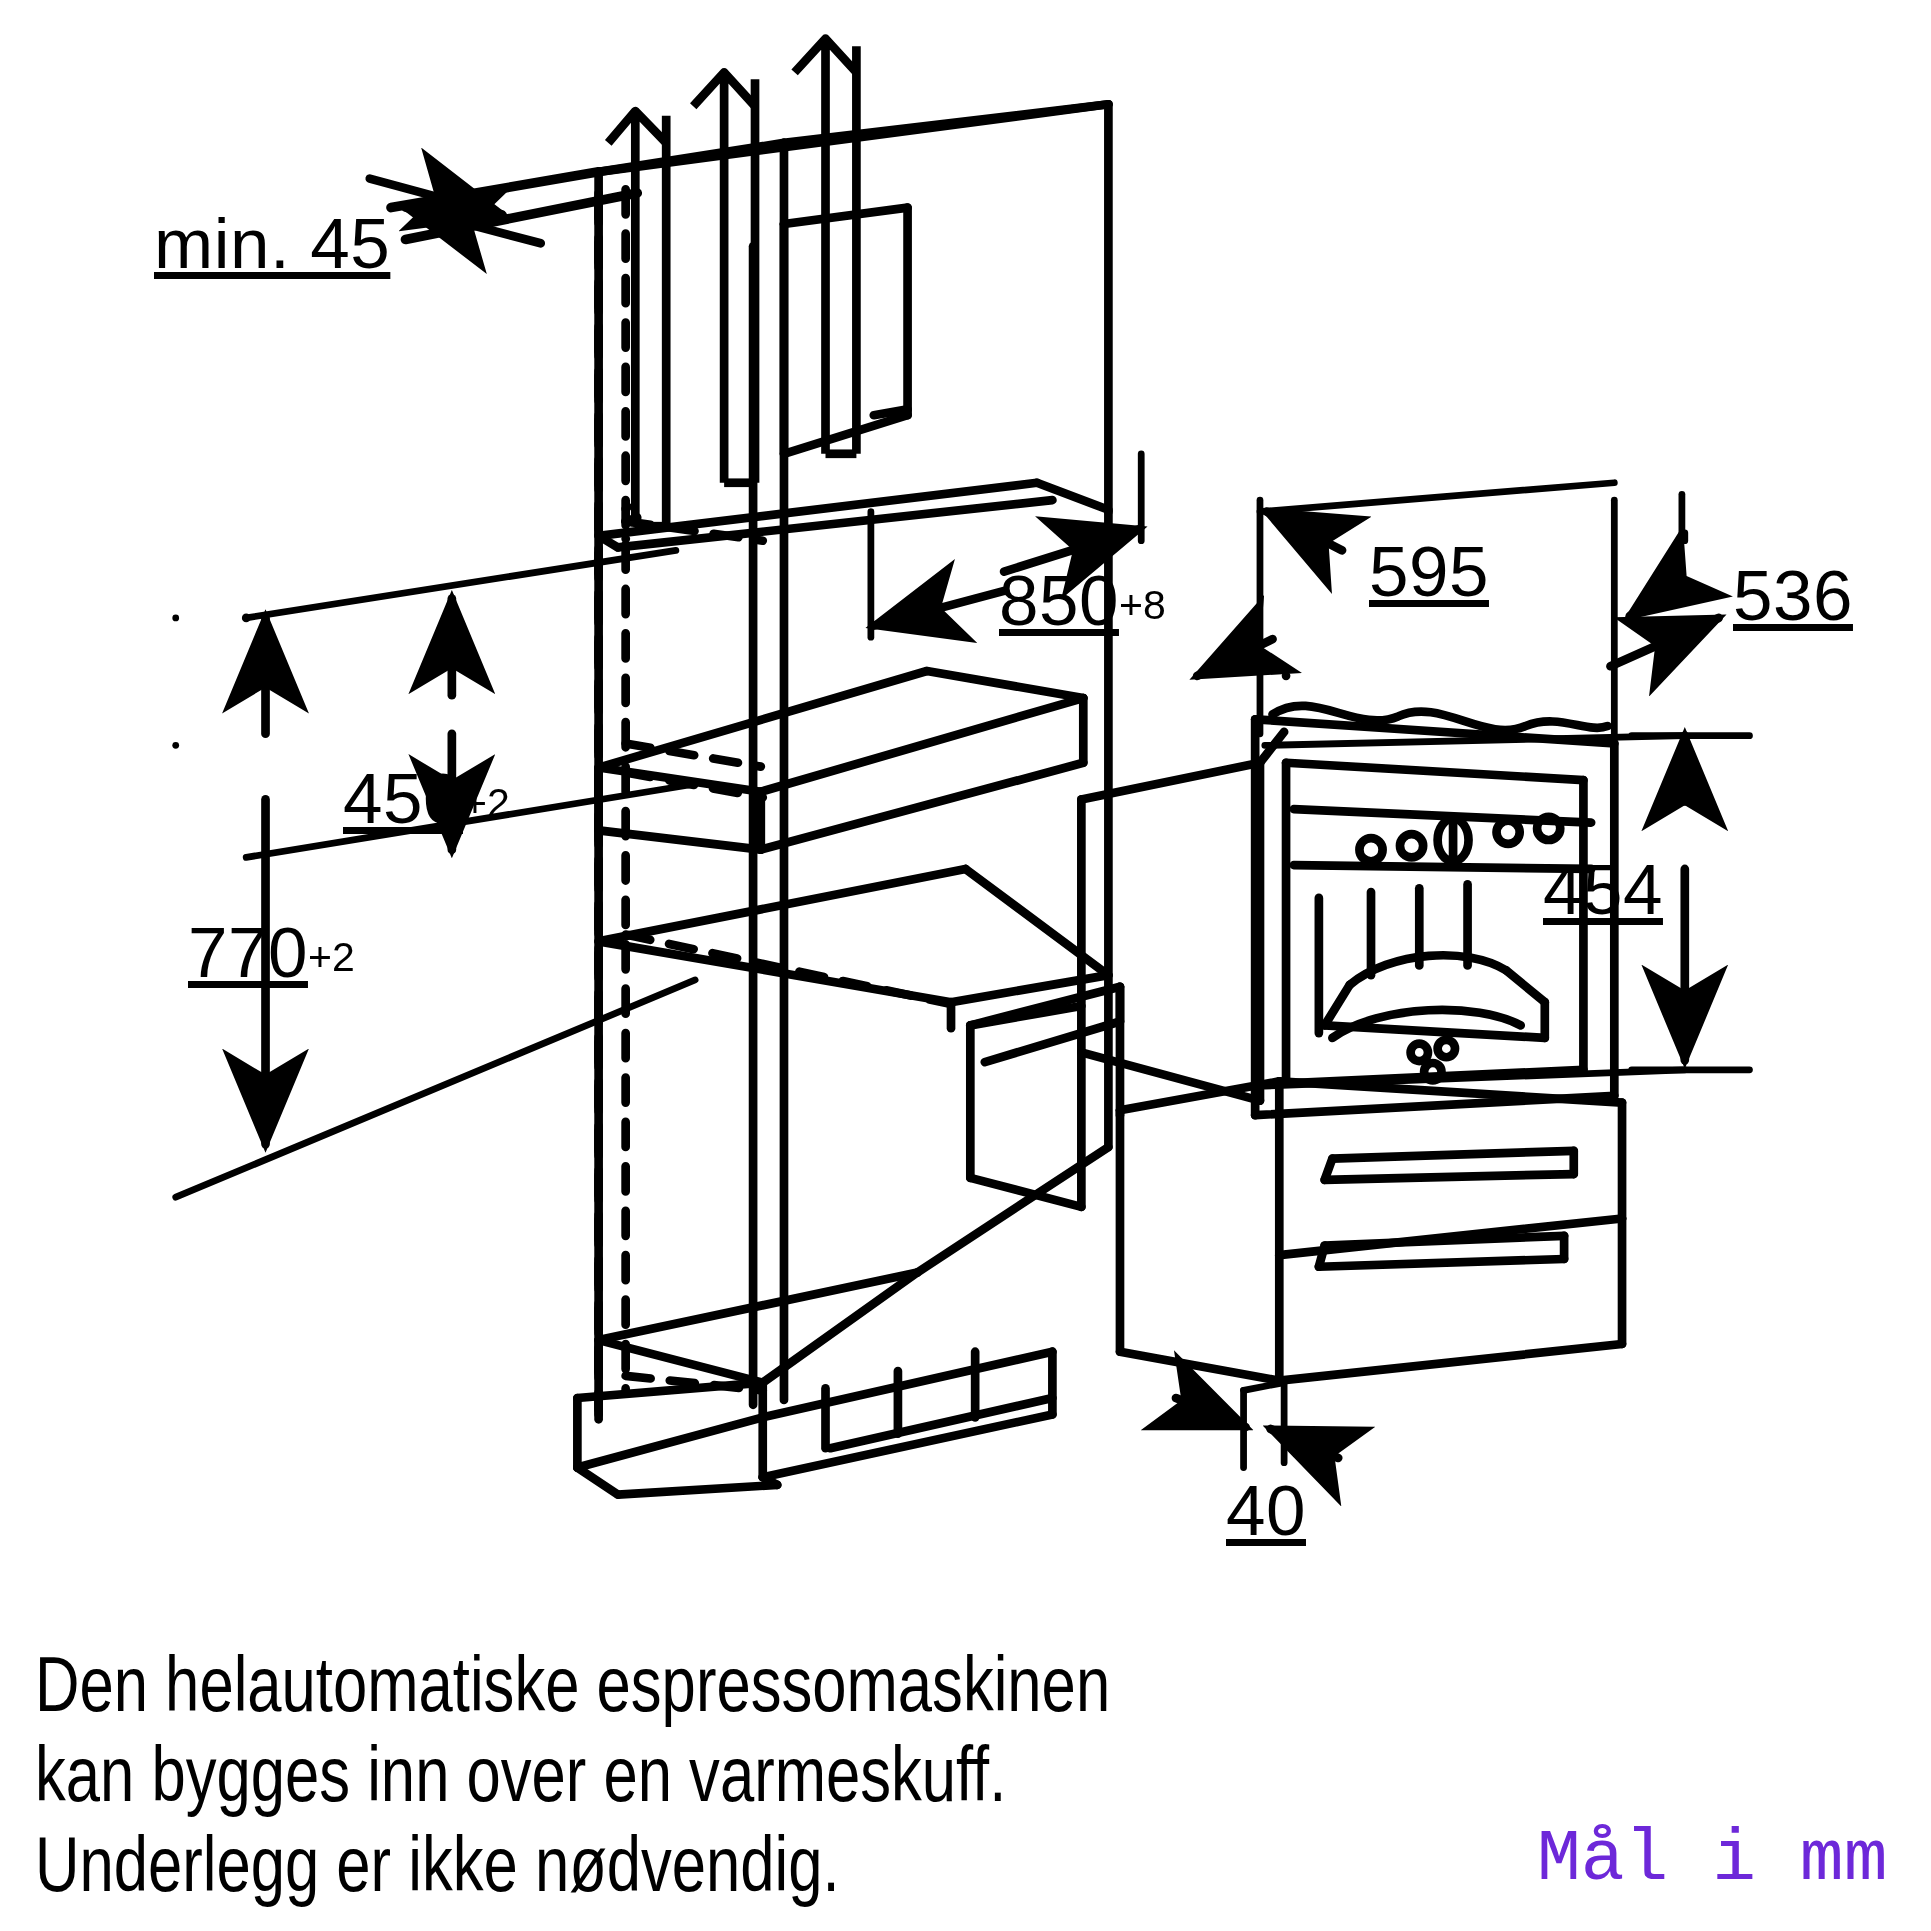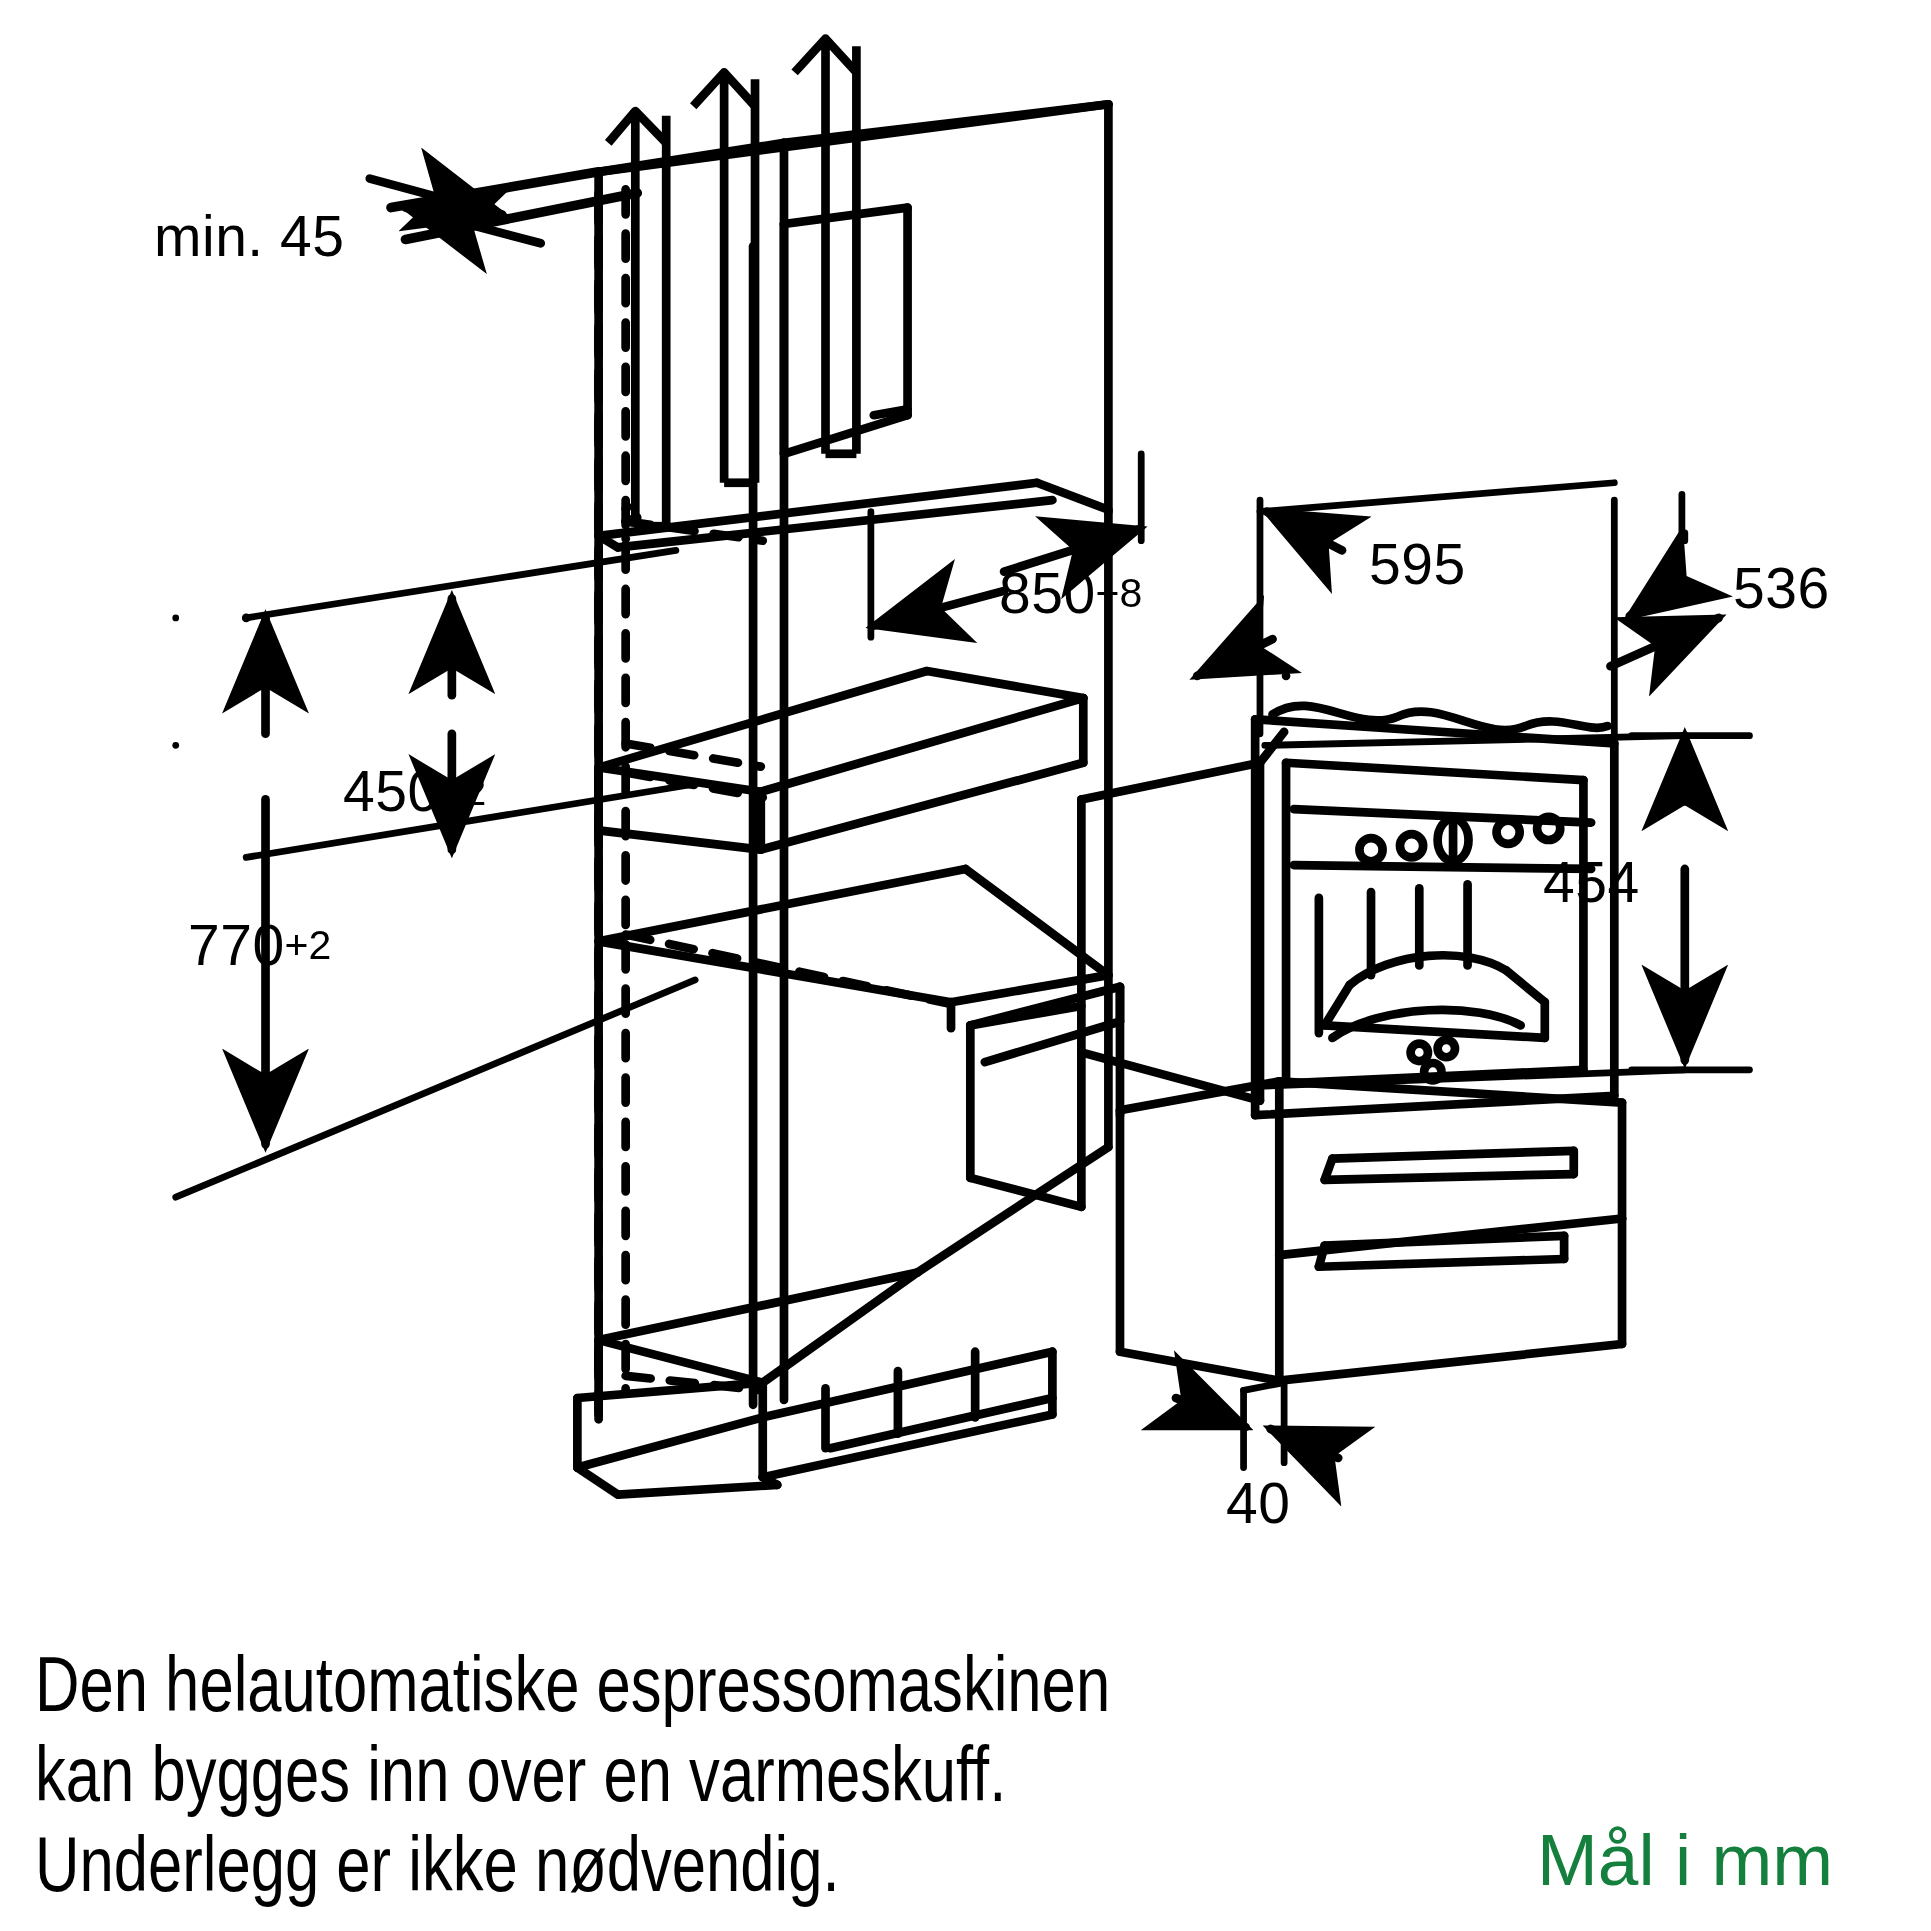--- a/index.html
+++ b/index.html
@@ -24,43 +24,44 @@
   }
   .dim-label {
     position: absolute;
     color: #000000;
     font-family: "Liberation Sans", sans-serif;
     font-weight: 400;
     white-space: nowrap;
     line-height: 1;
   }
   .dim-label .base {
-    font-size: 57px;
+    font-size: 71px;
     letter-spacing: 0.5px;
+    text-decoration: underline;
   }
   .dim-label .tol {
     font-size: 41px;
     vertical-align: super;
     letter-spacing: 0px;
   }
   .caption {
     position: absolute;
     color: #000000;
     font-family: "Liberation Sans Narrow", "Liberation Sans", sans-serif;
     font-size: 77px;
     font-stretch: condensed;
     transform: scaleX(0.80);
     transform-origin: left top;
     white-space: nowrap;
     line-height: 1.12;
   }
   .units {
     position: absolute;
-    color: #15803d;
-    font-family: Liberation Sans, sans-serif;
+    color: #6d28d9;
+    font-family: Liberation Mono, monospace;
     font-size: 73px;
     white-space: nowrap;
     line-height: 1;
   }
 </style>
 </head>
 <body>
 
 <div id="page">
 

